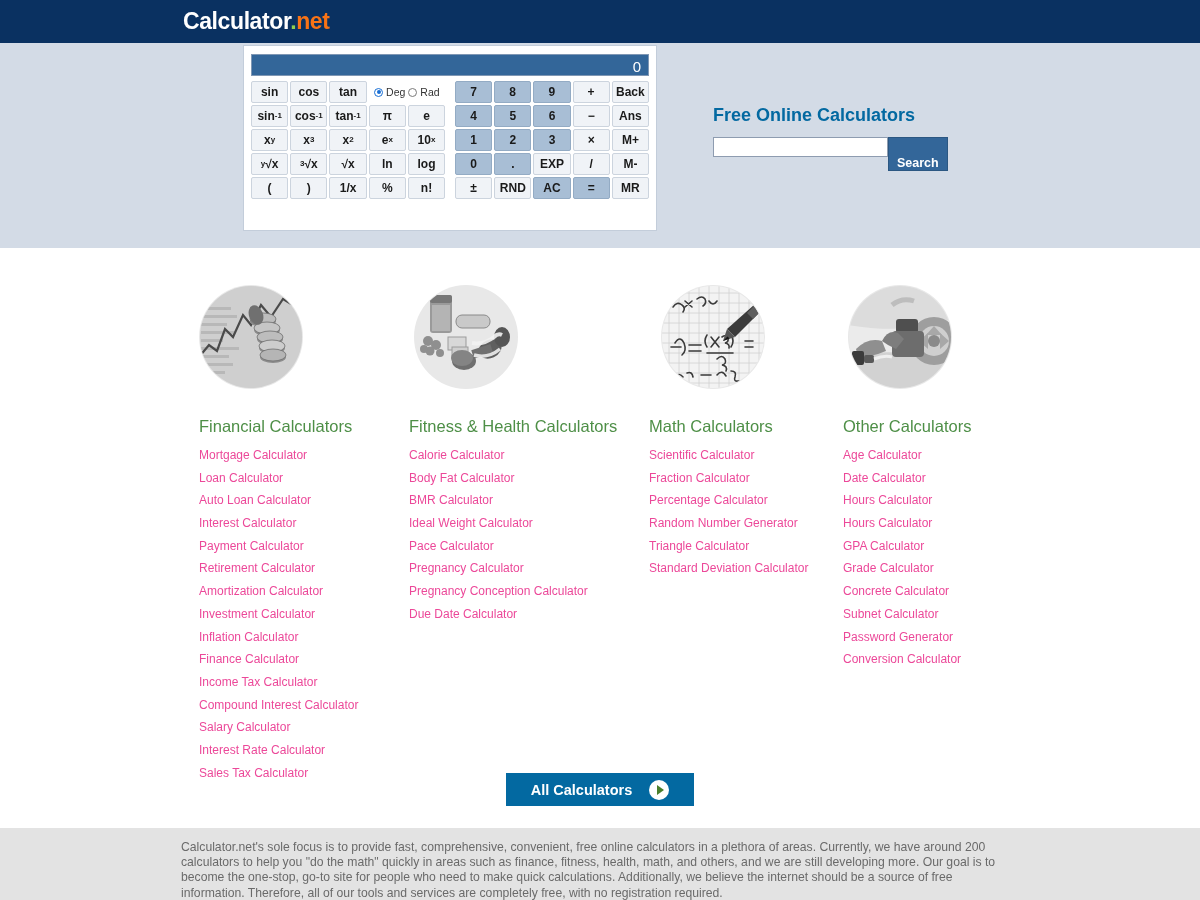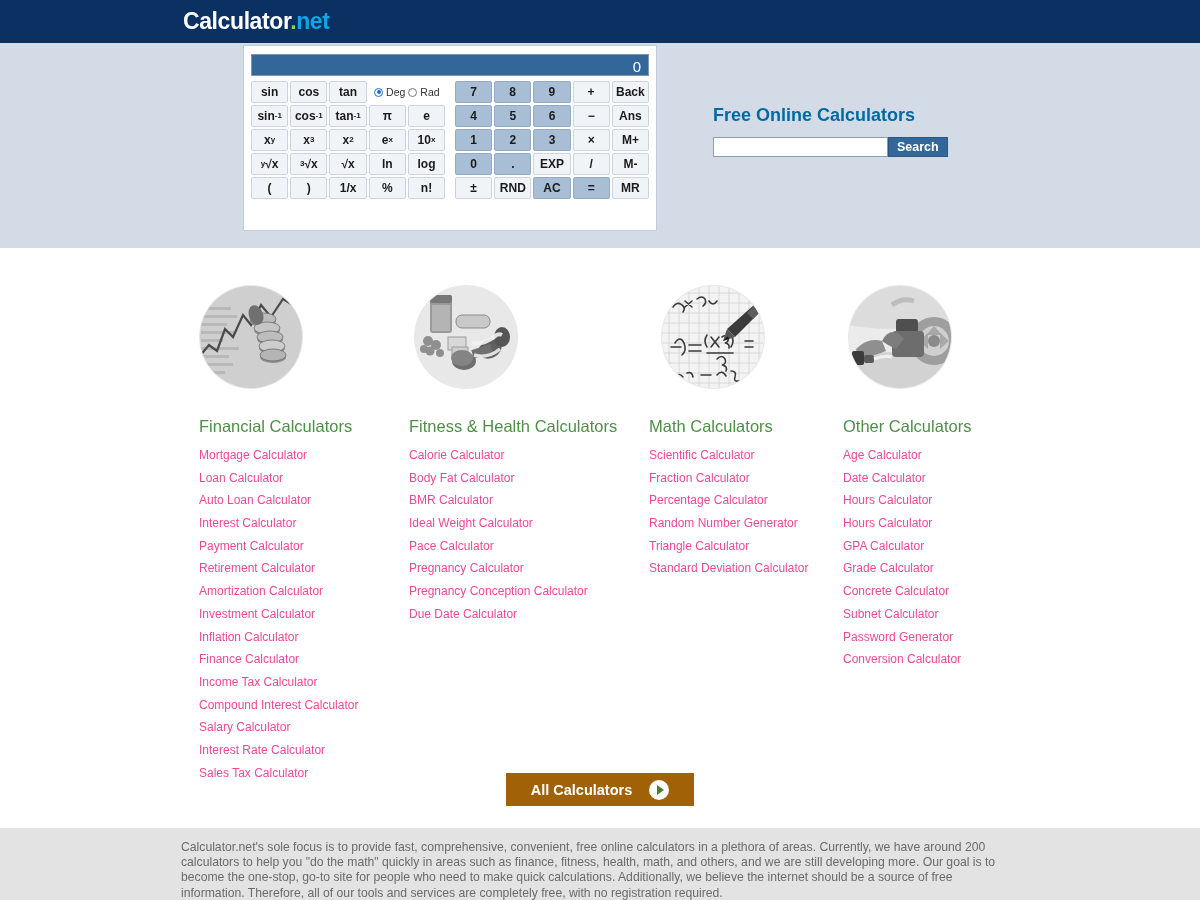--- a/index.html
+++ b/index.html
@@ -21,21 +21,21 @@
   #logo {
     margin-left: 183px;
     font-size: 23px;
     font-weight: bold;
     letter-spacing: -0.4px;
     line-height: 1;
     user-select: none;
   }
   #logo .w { color: #ffffff; }
   #logo .dot { color: #8fd14f; }
-  #logo .g { color: #0ea5e9; }
+  #logo .g { color: #f97316; }
 
   
   #hero {
     height: 205px;
     background: #d3dbe6;
     position: relative;
   }
 
   
   #calc-panel {
@@ -128,21 +128,21 @@
     height: 20px;
     border: 1px solid #8e9cb0;
     background: #ffffff;
     font-size: 12px;
     padding: 0 3px;
     outline: none;
     font-family: "Liberation Sans", sans-serif;
   }
   #search-button {
     height: 20px;
-    padding: 0 8px;
+    padding: 16px 8px;
     background: #336699;
     color: #ffffff;
     border: 1px solid #2b5782;
     font-size: 12.5px;
     font-weight: bold;
     cursor: pointer;
     font-family: "Liberation Sans", sans-serif;
     line-height: 18px;
   }
 
@@ -199,21 +199,21 @@
   
   #all-calc-wrap {
     position: absolute;
     left: 0; right: 0;
     top: 525px;
     display: flex;
     justify-content: center;
   }
   #all-calc-btn {
     width: 188px; height: 33px;
-    background: #a16207;
+    background: #0369a1;
     display: flex;
     align-items: center;
     justify-content: center;
     gap: 17px;
     cursor: pointer;
     border: none;
     font-family: "Liberation Sans", sans-serif;
   }
   #all-calc-label {
     color: #ffffff;

